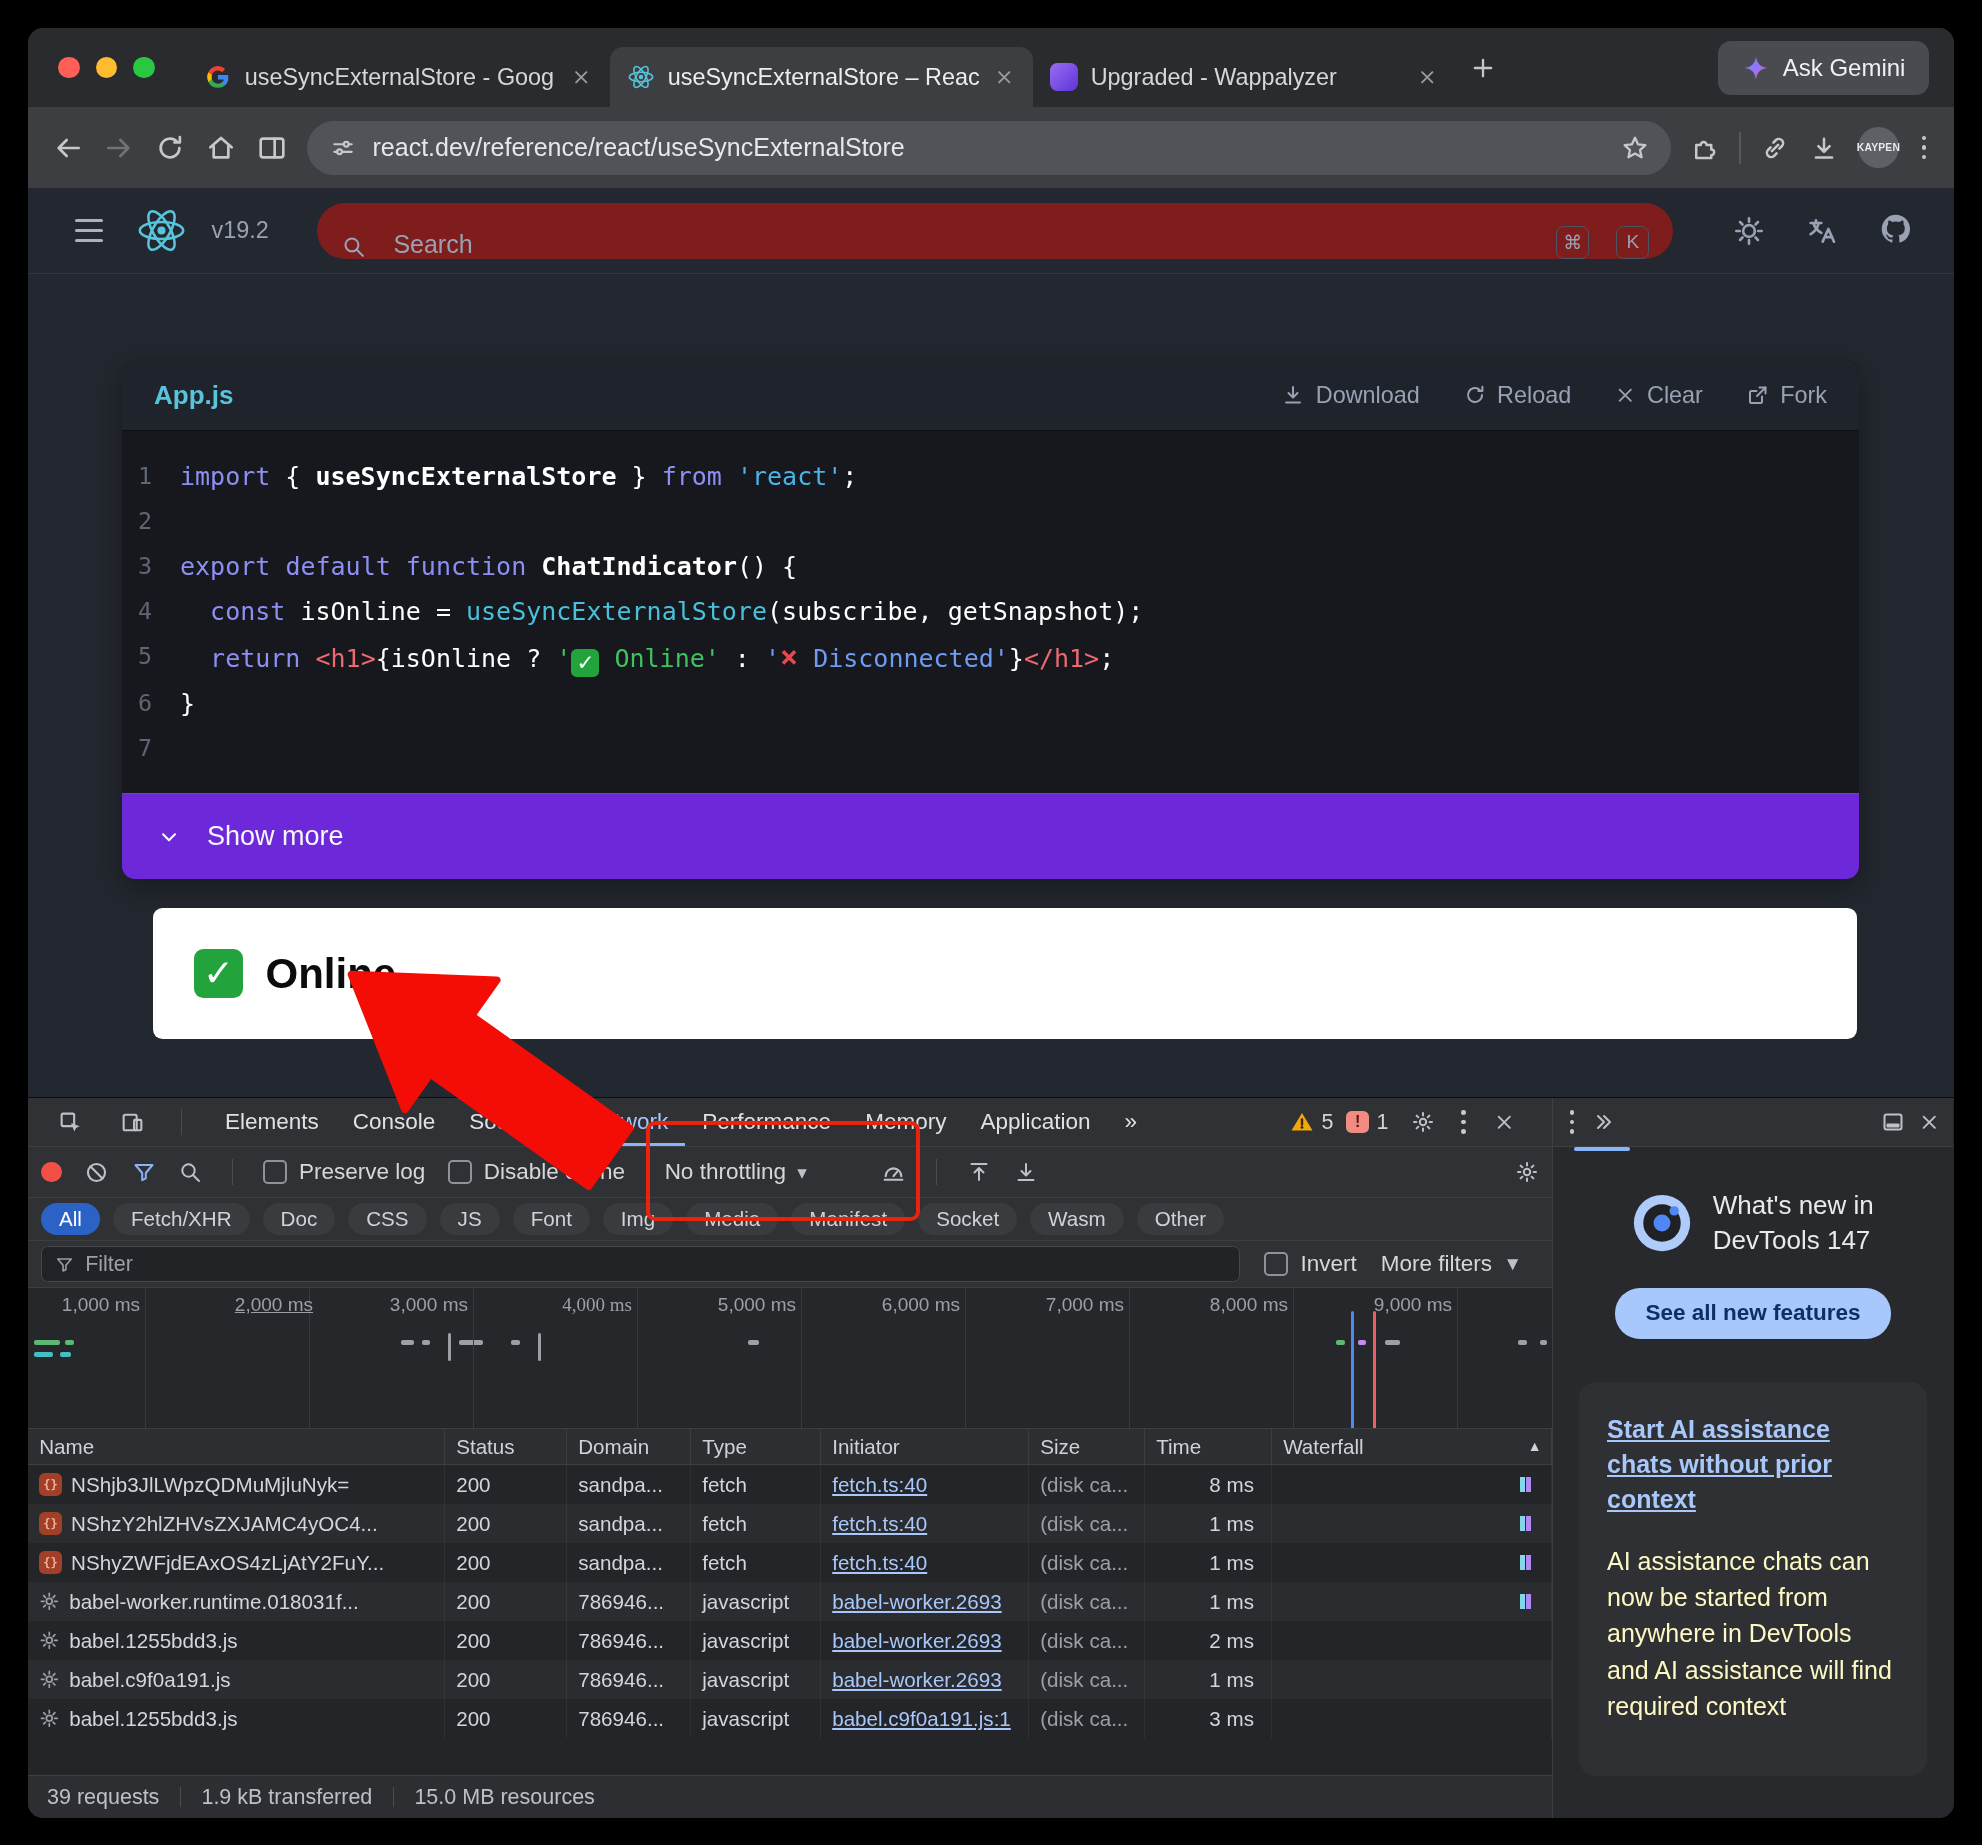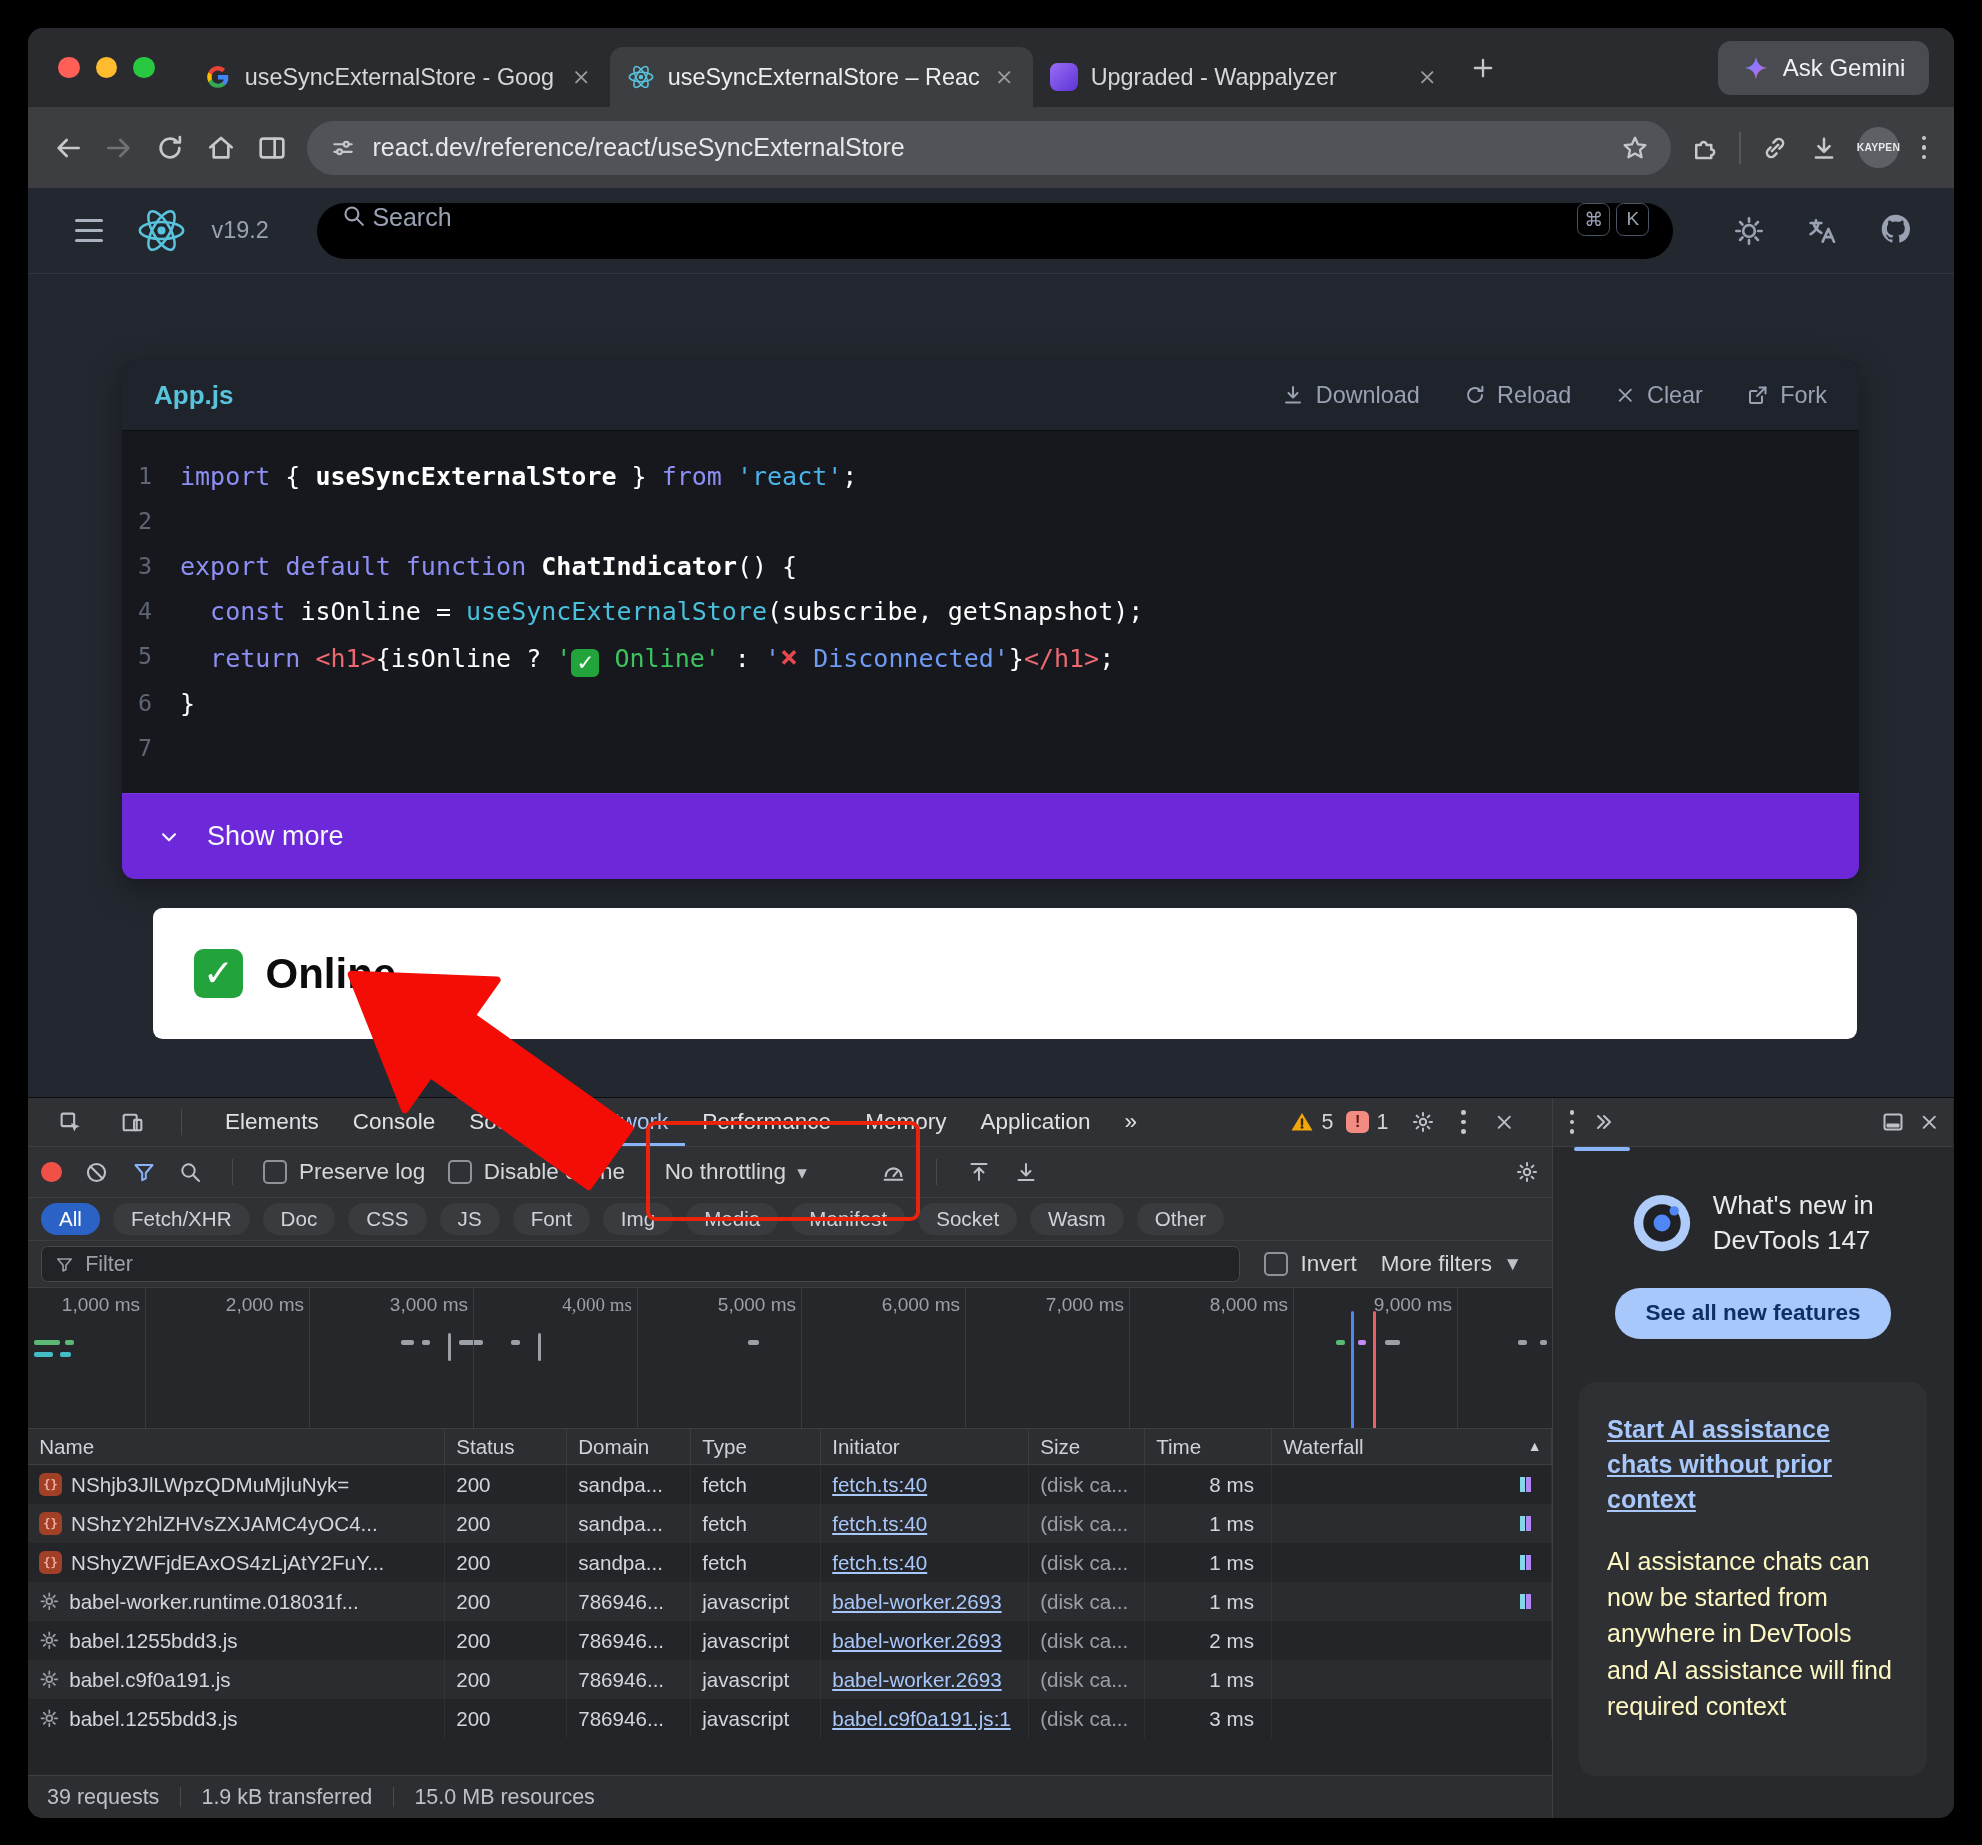--- a/index.html
+++ b/index.html
@@ -40,22 +40,22 @@
           align-items:center;justify-content:center;font-size:10.3px;font-weight:700;letter-spacing:0.2px;flex:none}
   .kebab{display:flex;flex-direction:column;gap:4.7px;padding:3.7px}
   .kebab i{width:4.7px;height:4.7px;border-radius:50%;background:#c7c8cb;display:block}
 
   
   .siteheader{height:86px;background:#23272f;border-bottom:0.9px solid rgba(255,255,255,.07);
               display:flex;align-items:center;padding:0 41px;gap:20.6px;flex:none}
   .burger{display:flex;flex-direction:column;gap:7.5px;padding:5.6px;margin-right:7.5px}
   .burger i{display:block;width:28px;height:2.8px;border-radius:1.9px;background:#aab2c0}
   .ver{color:#99a1b3;font-size:23.4px;margin-left:3.7px}
-  .searchpill{flex:1;height:56px;border-radius:28px;background:#000000;display:flex;align-items:flex-start;
-              padding:0 24px;gap:6px;margin:0 28px;color:#99a1b3}
+  .searchpill{flex:1;height:56px;border-radius:28px;background:#7f1d1d;display:flex;align-items:flex-end;
+              padding:0 24px;gap:27px;margin:0 28px;color:#99a1b3}
   .searchpill .ph{font-size:25px;color:#99a1b3;flex:1}
   .kbd{width:33px;height:33px;border:1.4px solid #4c5565;border-radius:7.5px;display:flex;align-items:center;
        justify-content:center;font-size:19px;color:#99a1b3;flex:none}
   .hicons{display:flex;align-items:center;gap:41px;color:#99a1b3;margin-left:11.2px}
 
   
   .content{flex:1;position:relative;background:#23272f;min-height:0}
   .sandbox{position:absolute;left:94px;right:95px;top:86px;border-radius:13px;overflow:hidden;
            background:#16181d;box-shadow:0 9.4px 32px rgba(0,0,0,.35)}
   .sb-header{height:71px;background:#1f232b;display:flex;align-items:center;padding:0 32px;
@@ -613,21 +613,21 @@
         <i class="tm" style="left:1323px;top:22.5px;width:2.8px;height:118px;background:#4f87f5"></i>
         <i class="tm" style="left:1345px;top:22.5px;width:2.8px;height:118px;background:#ec5f67"></i>
         <i class="tm" style="left:1308px;top:52px;width:9.4px;height:4.7px;background:#5bb974"></i>
         <i class="tm" style="left:1330px;top:52px;width:7.5px;height:4.7px;background:#c58af9"></i>
         <i class="tm" style="left:1357px;top:52px;width:15px;height:4.7px;background:#9aa0a6"></i>
         <i class="tm" style="left:1490px;top:52px;width:9.4px;height:4.7px;background:#9aa0a6"></i>
         <i class="tm" style="left:1512px;top:52px;width:6.6px;height:4.7px;background:#9aa0a6"></i>
       <i class="tl-grid" style="left: 117px;"></i>
             <span class="tl-label" style="left: -29px;">1,000 ms</span>
             <i class="tl-grid" style="left: 281px;"></i>
-            <span class="tl-label" style="left: 135px;">2,000 ms</span>
+            <span class="tl-label" style="left: 144px; text-decoration: underline;">2,000 ms</span>
             <i class="tl-grid" style="left: 445px;"></i>
             <span class="tl-label" style="left: 299px;">3,000 ms</span>
             <i class="tl-grid" style="left: 609px;"></i>
             <span class="tl-label" style="left: 463px; font-family: Liberation Serif, serif;">4,000 ms</span>
             <i class="tl-grid" style="left: 773px;"></i>
             <span class="tl-label" style="left: 627px;">5,000 ms</span>
             <i class="tl-grid" style="left: 937px;"></i>
             <span class="tl-label" style="left: 791px;">6,000 ms</span>
             <i class="tl-grid" style="left: 1101px;"></i>
             <span class="tl-label" style="left: 955px;">7,000 ms</span>

